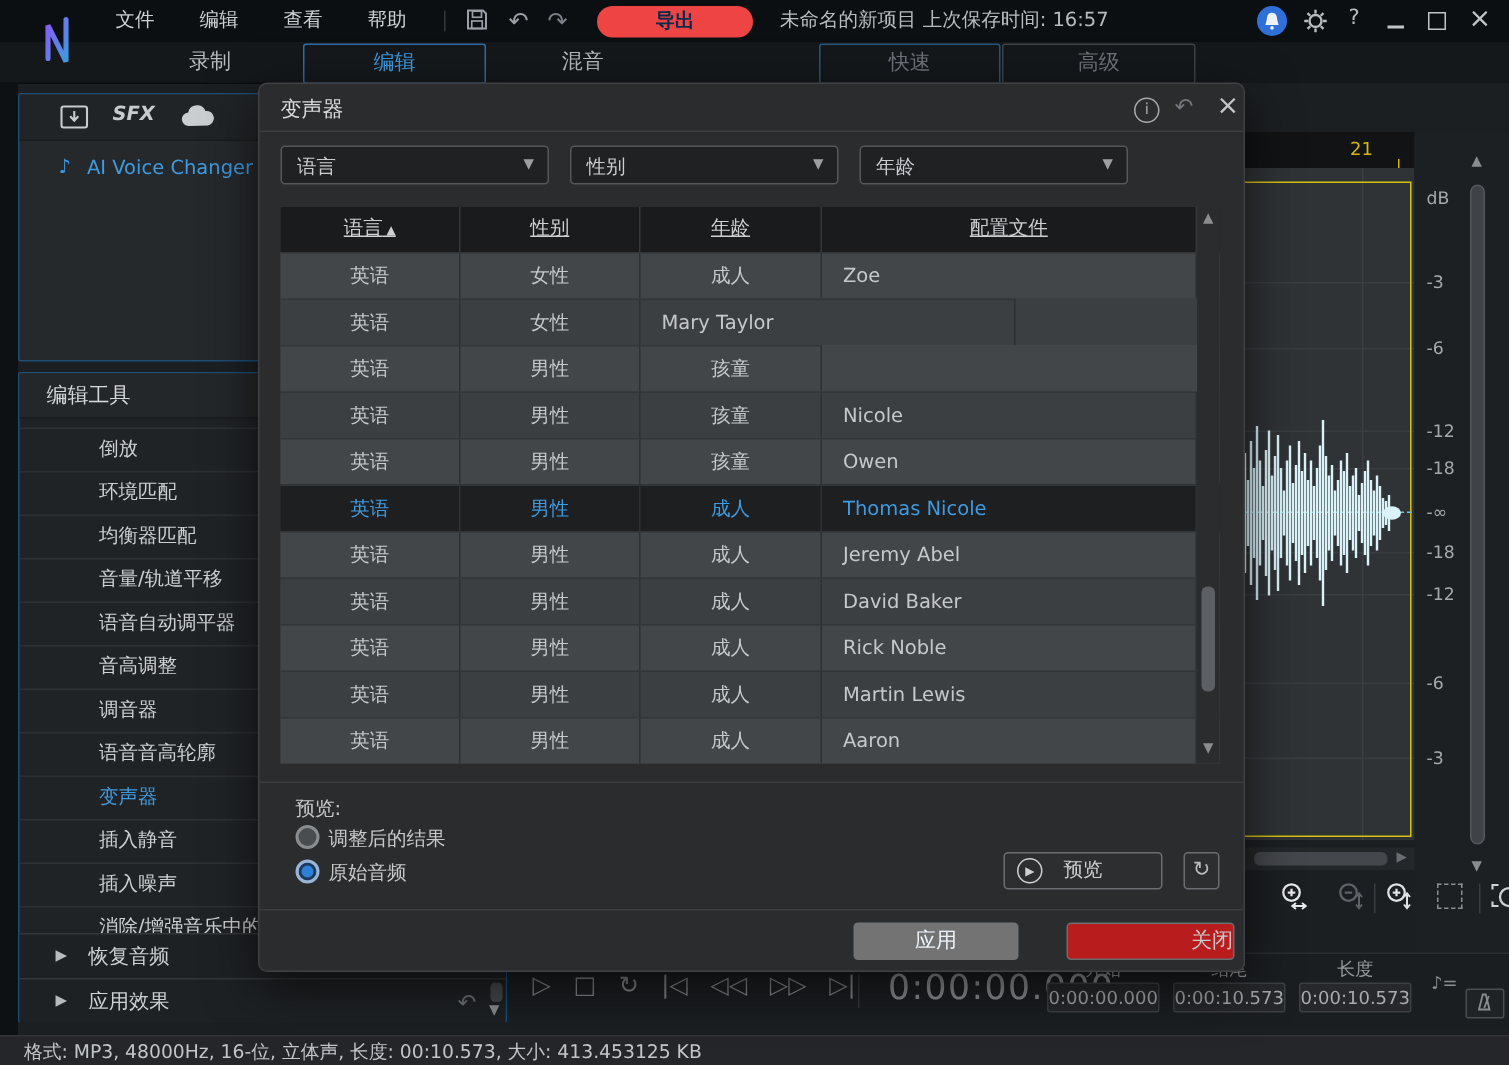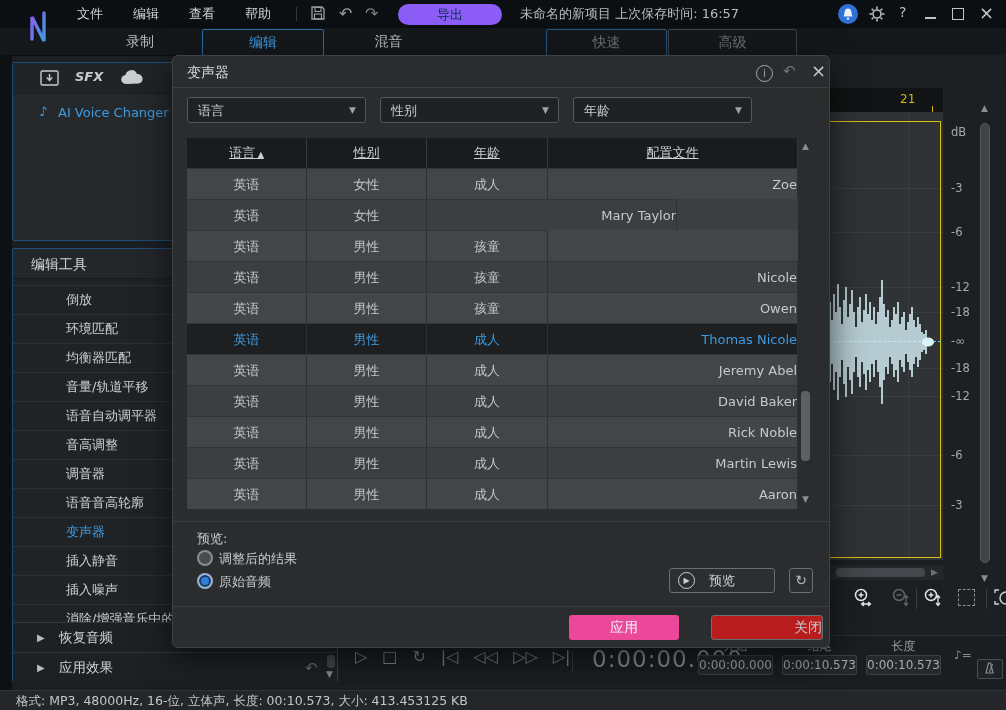--- a/index.html
+++ b/index.html
@@ -9,21 +9,21 @@
   .abs{position:absolute;}
   
   #titlebar{position:absolute;left:0;top:0;width:1006px;height:28px;background:#0c0f12;}
   #tabbar{position:absolute;left:0;top:28px;width:1006px;height:27px;background:#15181b;border-bottom:1px solid #0a0c0e;}
   #logo{position:absolute;left:8px;top:3px;width:52px;height:48px;z-index:5;}
   #menus{position:absolute;left:62px;top:0;height:28px;display:flex;}
   .menu-item{padding:0 15px;line-height:28px;font-size:13px;color:#ced1d4;cursor:default;}
   .tb-sep{position:absolute;top:7px;width:1px;height:14px;background:#33373b;}
   .tb-icon{position:absolute;top:5px;color:#9aa0a5;font-size:15px;line-height:18px;}
   #export-btn{position:absolute;left:398px;top:4px;width:104px;height:21px;border-radius:11px;
-              background:#8b5cf6;text-align:center;line-height:21px;font-size:13px;color:#0a2a4d;}
+              background:#ef4444;text-align:center;line-height:21px;font-size:13px;color:#0a2a4d;font-weight:bold;}
   #project-info{position:absolute;left:520px;top:0;line-height:28px;font-size:13px;color:#b9bcbf;white-space:nowrap;}
   #bell-btn{position:absolute;left:838px;top:4px;width:20px;height:20px;border-radius:50%;background:#2f6fd8;}
   #gear-btn{position:absolute;left:868px;top:5px;}
   #help-btn{position:absolute;left:899px;top:4px;font-size:14px;color:#b9bcbf;}
   #min-btn{position:absolute;left:925px;top:17px;width:11px;height:2px;background:#c2c5c8;}
   #max-btn{position:absolute;left:952px;top:8px;width:10px;height:10px;border:1.5px solid #c2c5c8;}
   #close-btn{position:absolute;left:979px;top:2px;font-size:18px;color:#c2c5c8;}
   
   .tab{position:absolute;text-align:center;font-size:14px;color:#b9bcbf;line-height:25px;}
   .tab.active{border:1px solid #2f6da8;background:#16191c;color:#3f9be0;border-radius:2px;}
@@ -103,38 +103,38 @@
   .dd-arrow{position:absolute;right:9px;top:7px;font-size:9px;color:#9da0a3;}
   #vtable{position:absolute;left:14px;top:82px;width:626px;height:371px;background:#3c3f42;}
   #thead{display:flex;height:30px;background:#191b1d;}
   .hcell{box-sizing:border-box;border-right:1px solid #35383b;text-align:center;line-height:30px;font-size:13px;color:#ced1d4;text-decoration:underline;}
   .trow{display:flex;height:31px;background:#434649;}
   .trow.odd{background:#3c3f42;}
   .trow.sel{background:#1d1f21;}
   .trow.sel .tcell{color:#3f9be0;}
   .tcell{box-sizing:border-box;border-right:1px solid #2e3134;border-top:1px solid #333639;
          text-align:center;line-height:31px;font-size:13px;color:#c6c8ca;overflow:hidden;white-space:nowrap;}
-  .c0,.c1{width:120px;}.c2{width:121px;}.c3{width:250px;text-align:right;padding-left:14px;}
+  .c0,.c1{width:120px;}.c2{width:121px;}.c3{width:250px;text-align:left;padding-left:14px;}
   .hc3{width:250px;}
   #ttrack{position:absolute;left:611px;top:0;width:15px;height:371px;background:#2a2c2e;}
   #tthumb{position:absolute;left:3px;top:253px;width:9px;height:70px;background:#5c6064;border-radius:4px;}
   #dlg-div2{position:absolute;left:0;top:465px;width:100%;height:1px;background:#3b3d40;}
   #preview-label{position:absolute;left:24px;top:474px;font-size:13px;color:#c6c9cc;}
   .radio-row{position:absolute;left:24px;height:16px;}
   .radio{position:absolute;left:0;top:0;width:12px;height:12px;border:2px solid #8a8d90;border-radius:50%;background:#4a4d50;}
   .radio.on{border:2px solid #9ab4d4;background:#2e7fd8;box-shadow:inset 0 0 0 2px #1b3a5c;}
   .radio-label{position:absolute;left:22px;top:0px;font-size:13px;color:#c6c9cc;white-space:nowrap;}
   #preview-btn{position:absolute;left:496px;top:512px;width:106px;height:25px;background:#2c2e30;border:1px solid #6a6e72;border-radius:3px;box-sizing:border-box;}
   #pb-circle{position:absolute;left:8px;top:3px;width:15px;height:15px;border:1px solid #ced1d4;border-radius:50%;
              text-align:center;line-height:15px;font-size:8px;color:#ced1d4;}
   #pb-label{position:absolute;left:0;top:0;width:100%;text-align:center;line-height:23px;font-size:13px;color:#ced1d4;}
   #refresh-btn{position:absolute;left:616px;top:512px;width:24px;height:25px;background:#2c2e30;border:1px solid #6a6e72;border-radius:3px;
                text-align:center;line-height:23px;font-size:14px;color:#b8bbbe;box-sizing:border-box;}
   #dlg-div3{position:absolute;left:0;top:550px;width:100%;height:1px;background:#3b3d40;}
-  #apply-btn{position:absolute;left:396px;top:559px;width:110px;height:25px;background:#ec4899;border-radius:3px;
+  #apply-btn{position:absolute;left:396px;top:559px;width:110px;height:25px;background:#737373;border-radius:3px;
              text-align:center;line-height:25px;font-size:14px;color:#eef4fb;}
   #close2-btn{position:absolute;left:538px;top:559px;width:112px;height:25px;background:#b91c1c;border:1px solid #6a6e72;border-radius:3px;
              text-align:right;line-height:23px;font-size:14px;color:#c6c9cc;box-sizing:border-box;}
 </style>
 </head>
 <body>
 
 <div id="app">
 
   <div id="titlebar">

